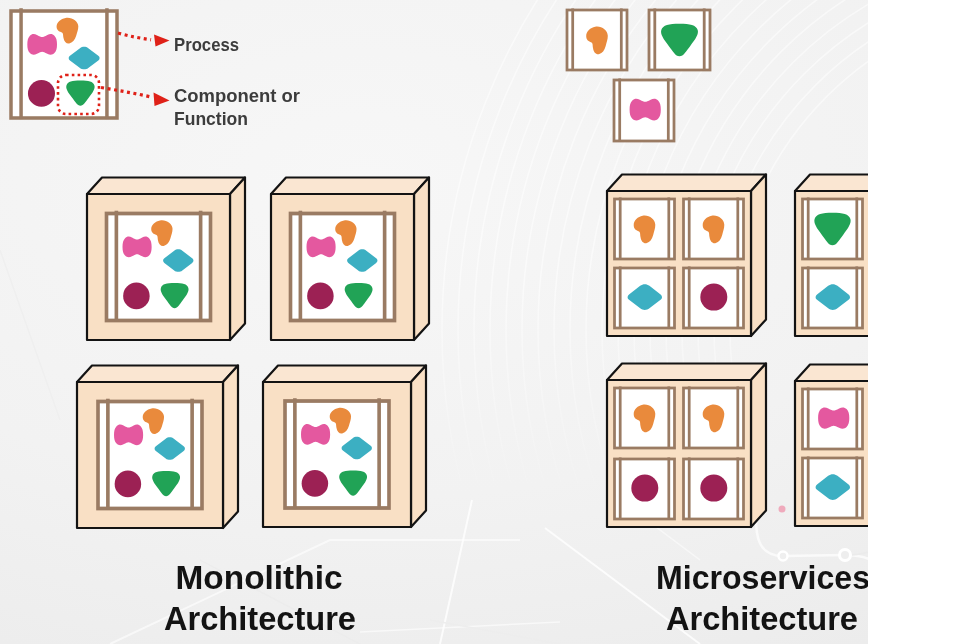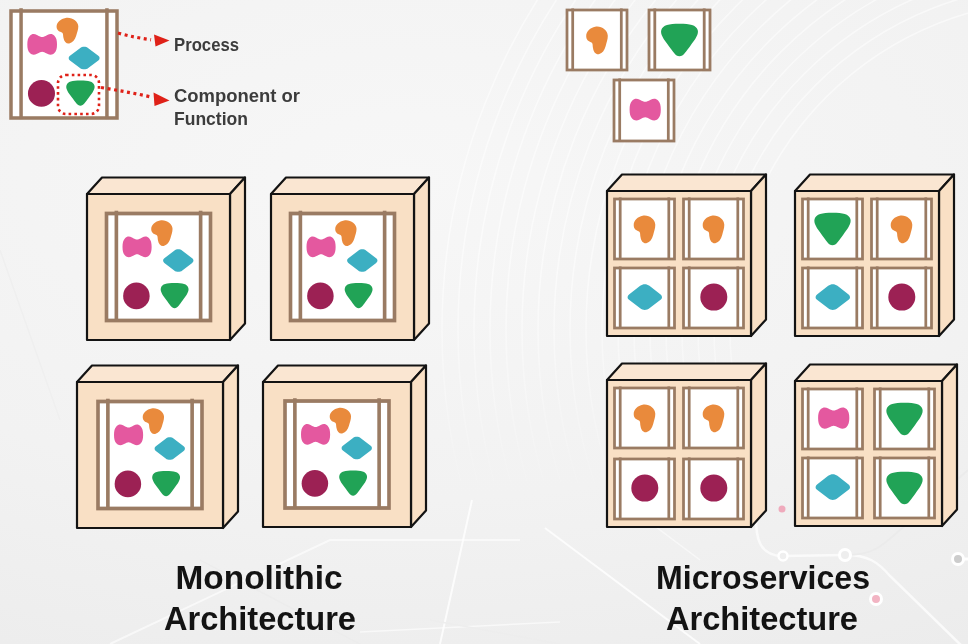--- a/index.html
+++ b/index.html
@@ -1,17 +1,17 @@
 <!DOCTYPE html>
 <html><head>
 <meta charset="utf-8">
 <style>
   html,body { margin:0; padding:0; }
   #stage {
-    position:relative; width:968px; height:644px; overflow:hidden;
+    position:relative; width:868px; height:644px; overflow:hidden;
     background: radial-gradient(ellipse 120% 90% at 42% 28%, #f7f7f7 0%, #f2f2f2 55%, #ebebeb 100%);
     font-family:"Liberation Sans", sans-serif;
   }
   svg text { font-family:"Liberation Sans", sans-serif; }
 </style>
 </head>
 <body>
 <div id="stage">
 <svg width="968" height="644" viewBox="0 0 968 644" style="position:absolute;left:0;top:0">
 

